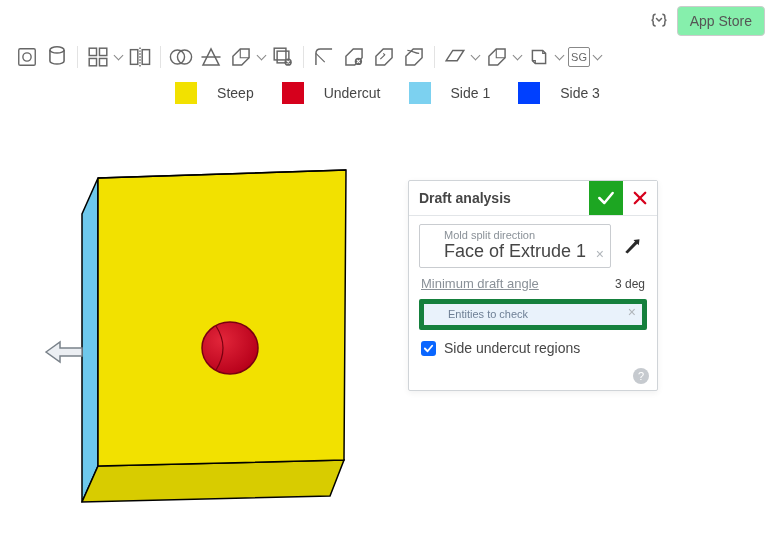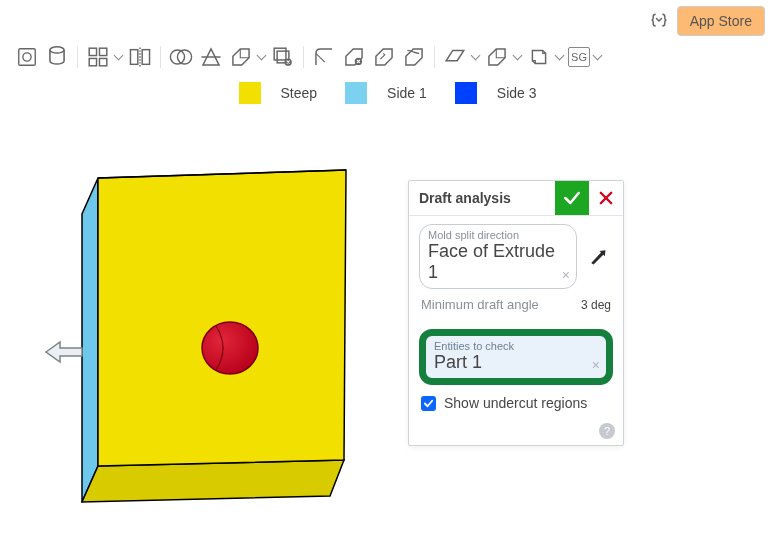--- a/index.html
+++ b/index.html
@@ -16,21 +16,21 @@
     display: flex;
     justify-content: flex-end;
     align-items: center;
     gap: 8px;
     padding: 6px 10px 2px 0;
   }
   .brace-icon { width: 20px; height: 20px; color: #666; }
   .btn-outline {
     border: 1px solid #ccc;
     border-radius: 4px;
-    background: #fdba74;
+    background: #86efac;
     padding: 6px 12px;
     font-size: 14px;
     color: #555;
     cursor: pointer;
   }
   .toolbar {
     display: flex;
     align-items: center;
     gap: 4px;
     padding: 6px 10px 4px 14px;
@@ -94,21 +94,21 @@
   }
   .arrow-svg {
     position: absolute;
     left: 44px; top: 210px;
   }
 
   .panel {
     position: absolute;
     top: 180px;
     left: 408px;
-    width: 216px;
+    width: 250px;
     border: 1px solid #d0d4d8;
     background: #fff;
     border-radius: 2px;
     box-shadow: 0 2px 6px rgba(0,0,0,0.06);
   }
   .panel-head {
     display: flex;
     align-items: center;
     border-bottom: 1px solid #e2e5e8;
   }
@@ -130,28 +130,27 @@
     background: #fff;
     display: flex; align-items: center; justify-content: center;
     cursor: pointer;
     color: #d6001c;
   }
   .panel-body { padding: 8px 10px 6px 10px; display: flex; flex-direction: column; gap: 8px; }
   .field-row { display: flex; align-items: stretch; gap: 6px; }
   .field-box {
     flex: 1;
     border: 1px solid #c9ccd0;
-    border-radius: 13px;
-    padding: 4px 6px 5px 8px;
+    border-radius: 2px;
+    padding: 4px 6px 5px 24px;
     position: relative;
   }
   .field-box.active {
-    border: 7px solid #15803d;
+    border: 5px solid #15803d;
     background: #e9f2fb;
-    margin-top: 9px;
   }
   .field-label {
     font-size: 11px;
     color: #8a9198;
   }
   .field-box.active .field-label { color: #6e7f95; }
   .field-value {
     font-size: 18px;
     color: #464646;
   }
@@ -167,21 +166,21 @@
     width: 30px;
     border: none;
     background: #fff;
     display: flex; align-items: center; justify-content: center;
     cursor: pointer;
   }
   .row-plain {
     display: flex; justify-content: space-between; align-items: center;
     padding: 0 2px;
   }
-  .row-plain .lbl { font-size: 13px; color: #8a9198; }
+  .row-plain .lbl { font-size: 13px; color: #8a9198; text-decoration: underline; }
   .row-plain .val { font-size: 12px; color: #464646; }
   .cb-row { display: flex; align-items: center; gap: 8px; padding: 2px 2px; }
   .cb {
     width: 15px; height: 15px;
     border-radius: 3px;
     background: #0a66ff;
     display: inline-flex; align-items: center; justify-content: center;
   }
   .cb-label { font-size: 14px; color: #464646; }
   .panel-foot {
@@ -330,20 +329,24 @@
   <div class="tb-group">
     <div class="sg-box">SG</div>
     <span class="chev"></span>
   </div>
 </div>
 
 <div class="legend">
   <div class="lg-item">
     <span class="swatch sw-steep"></span>
     <span>Steep</span>
+  </div>
+  <div class="lg-item">
+    <span class="swatch sw-undercut"></span>
+    <span>Undercut</span>
   </div>
   <div class="lg-item">
     <span class="swatch sw-side1"></span>
     <span>Side 1</span>
   </div>
   <div class="lg-item">
     <span class="swatch sw-side2"></span>
     <span>Side 3</span>
   </div>
 </div>
@@ -400,28 +403,27 @@
           <path d="M3 20 L16 6 L14 4 L22 3 L21 11 L19 9 L6 22 Z"></path>
         </svg>
       </button>
     </div>
     <div class="row-plain">
       <span class="lbl">Minimum draft angle</span>
       <span class="val">3 deg</span>
     </div>
     <div class="field-box active">
       <div class="field-label">Entities to check</div>
-      <div class="field-value">Part 1</div>
       <span class="field-clear">×</span>
     </div>
     <div class="cb-row">
       <span class="cb">
         <svg width="11" height="11" viewBox="0 0 24 24" fill="none" stroke="#fff" stroke-width="4" stroke-linecap="round" stroke-linejoin="round">
           <polyline points="4 12 10 18 20 6"></polyline>
         </svg>
       </span>
-      <span class="cb-label">Show undercut regions</span>
+      <span class="cb-label">Side undercut regions</span>
     </div>
   </div>
   <div class="panel-foot">
     <span class="help-dot">?</span>
   </div>
 </div>
 
 </body></html>

